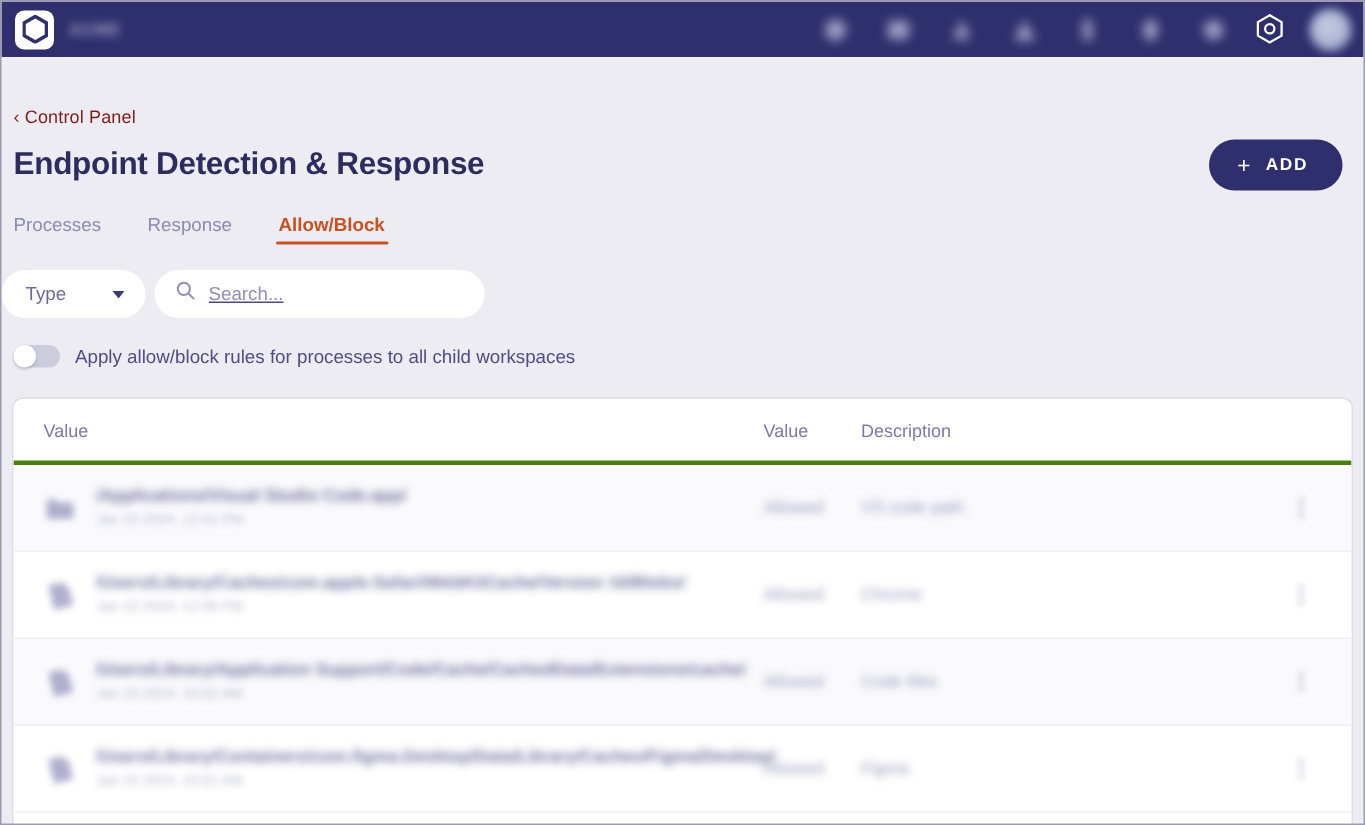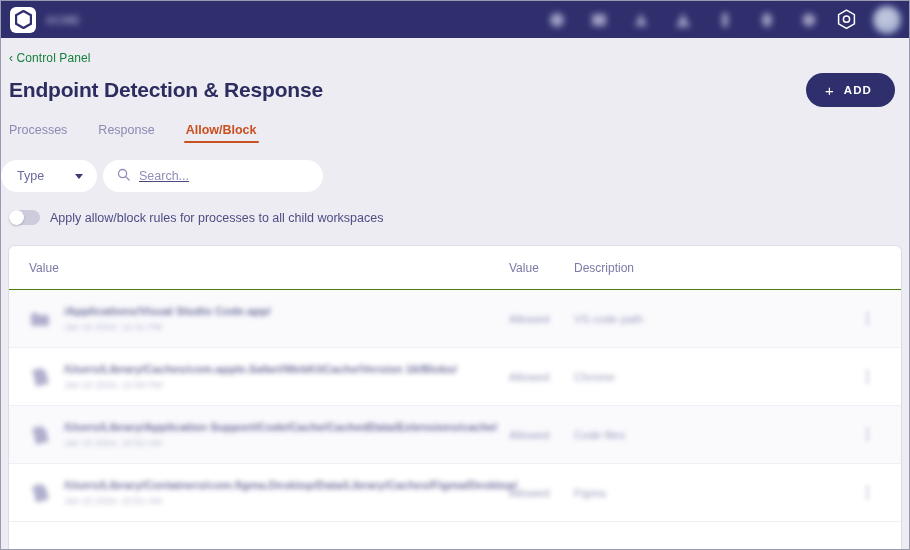--- a/index.html
+++ b/index.html
@@ -110,24 +110,25 @@
   .page {
     flex: 1;
     padding: 0 0 0 0;
     display: flex;
     flex-direction: column;
     min-height: 0;
   }
 
   .breadcrumb {
     font-size: 12px;
-    color: #15803d;
+    color: #7f1d1d;
     padding: 13px 0 0 8px;
     cursor: pointer;
     letter-spacing: 0.1px;
+    margin-top: 20px;
   }
 
   .title-row {
     display: flex;
     align-items: center;
     justify-content: space-between;
     padding: 8px 14px 0 8px;
     gap: 40px;
   }
 
@@ -296,21 +297,21 @@
     min-height: 0;
     overflow: hidden;
     box-shadow: 0 0 0 1px rgba(200,200,220,0.45);
   }
 
   .thead {
     display: flex;
     align-items: center;
     height: 44px;
     padding: 0 14px 0 20px;
-    border-bottom: 1px solid #4d7c0f;
+    border-bottom: 3px solid #4d7c0f;
     background: #ffffff;
   }
 
   .th {
     font-size: 12px;
     color: #7a7aa8;
   }
 
   .col-value { width: 480px; flex-shrink: 0; }
   .col-list  { width: 65px; flex-shrink: 0; }

